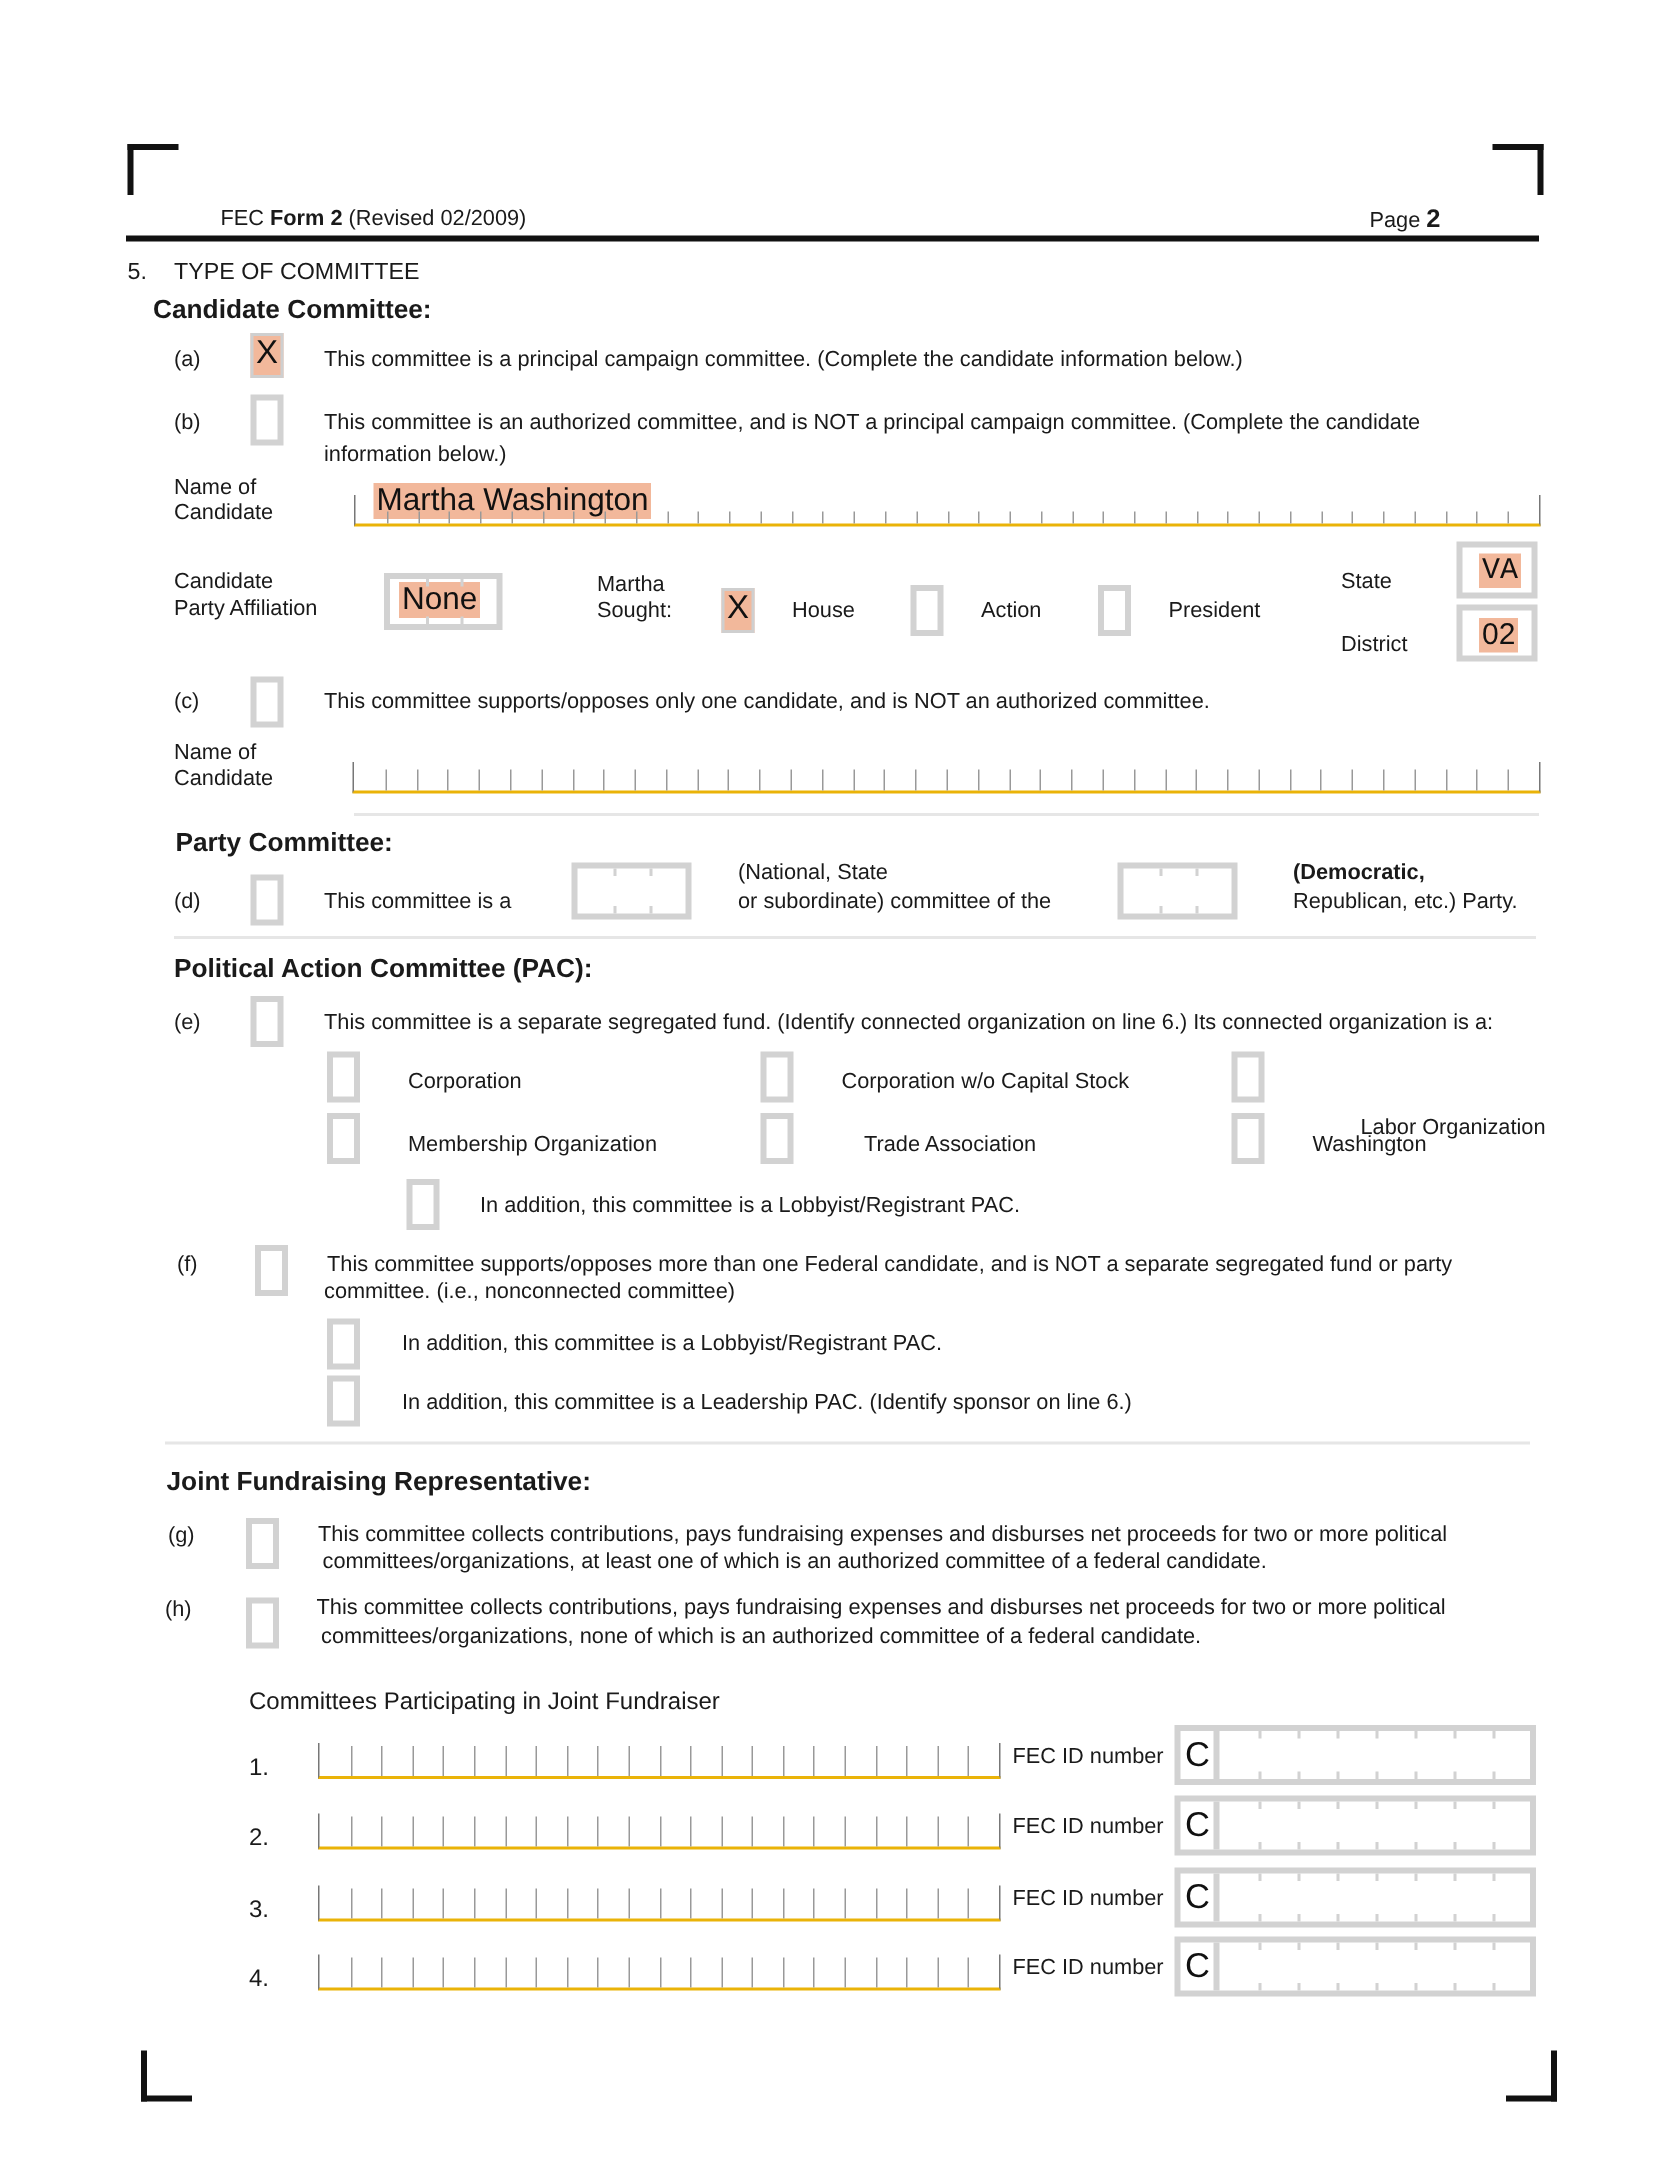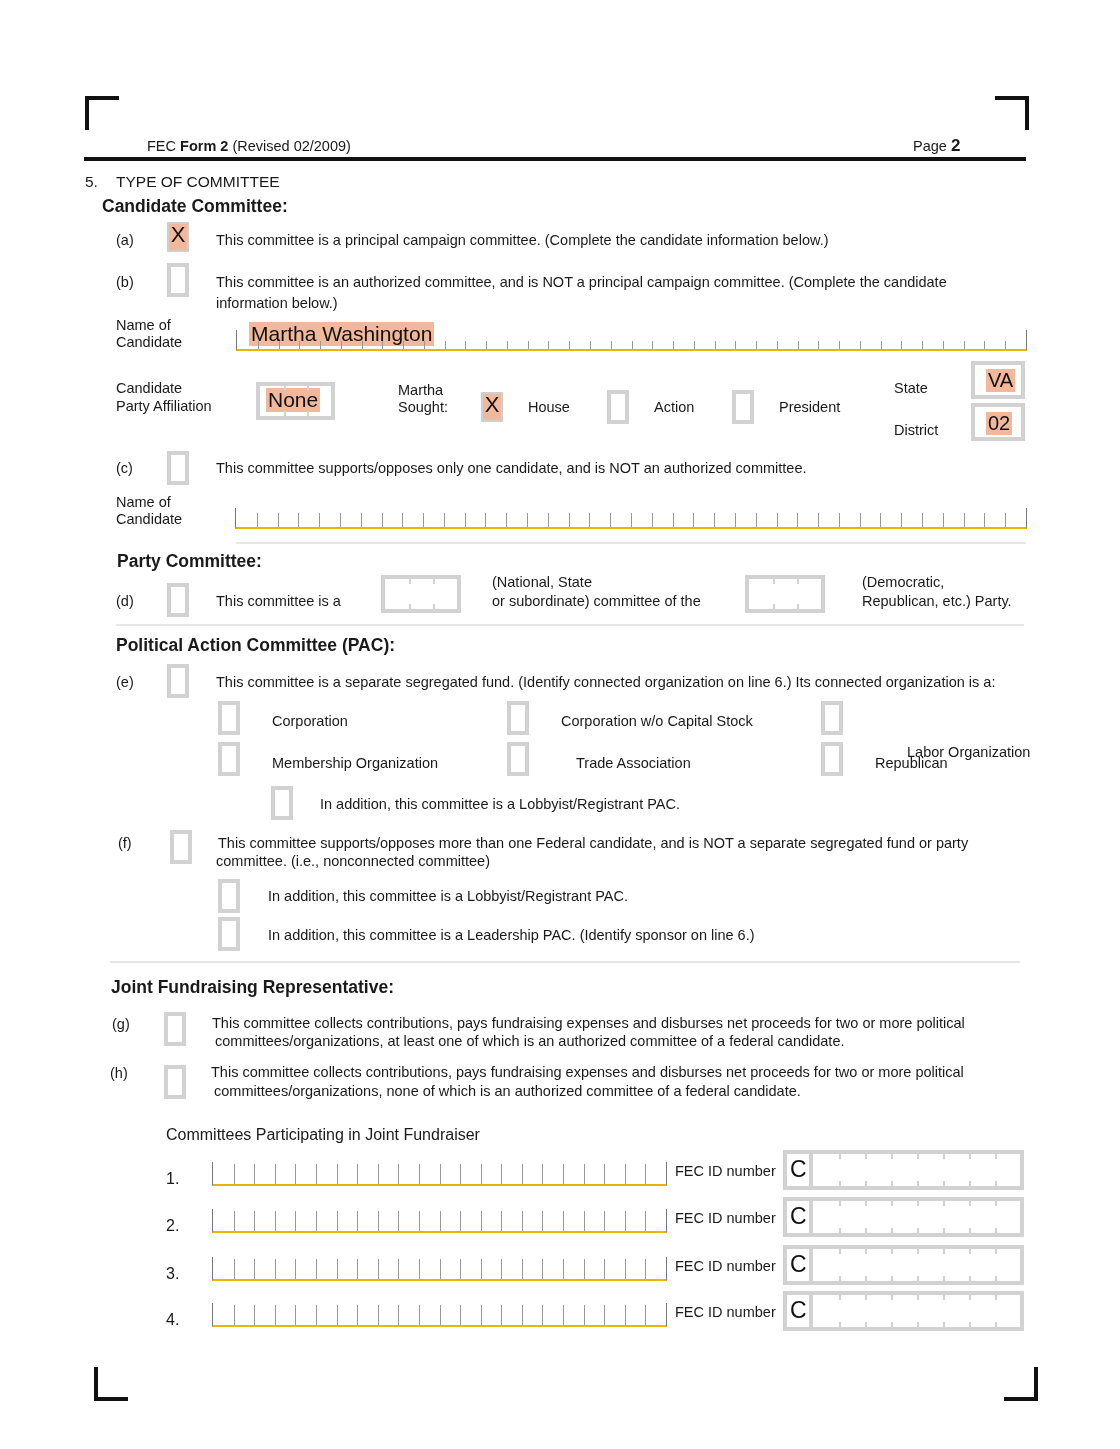--- a/index.html
+++ b/index.html
@@ -112,21 +112,21 @@
 <div class="cb filled" style="left:481px;top:392px;">
   <span class="mark">X</span>
 </div>
 <div class="abs t" style="left:528px;top:399px;">House</div>
 <div class="cb" style="left:607px;top:390px;"></div>
 <div class="abs t" style="left:654px;top:399px;">Action</div>
 <div class="cb" style="left:732px;top:390px;"></div>
 <div class="abs t" style="left:779px;top:399px;">President</div>
 
 <div class="abs t" style="left:894px;top:380px;">State</div>
-<div class="gbox" style="left:971px;top:361px;width:54px;height:38px;">
+<div class="gbox" style="left:971px;top:361px;width:54px;height:38px;font-family:Liberation Mono, monospace;">
   <span class="abs fill" style="left:11px;top:4px;font-size:20px;padding:0 2px;">VA</span>
 </div>
 <div class="abs t" style="left:894px;top:422px;">District</div>
 <div class="gbox" style="left:971px;top:403px;width:54px;height:38px;">
   <span class="abs fill" style="left:11px;top:5px;font-size:20px;padding:0 2px;">02</span>
 </div>
 
 <div class="abs t" style="left:116px;top:460px;">(c)</div>
 <div class="cb" style="left:167px;top:451px;"></div>
 <div class="abs t" style="left:216px;top:460px;">This committee supports/opposes only one candidate, and is NOT an authorized committee.</div>
@@ -189,21 +189,21 @@
   </div>
 <div class="abs t" style="left:492px;top:574px;">(National, State</div>
 <div class="abs t" style="left:492px;top:593px;">or subordinate) committee of the</div>
 <div class="gbox" style="left:745px;top:575px;width:80px;height:38px;">
   <span class="abs" style="left:6px;top:6px;"></span>
 <span class="tk" style="left: 24px; top: 0px;"></span>
     <span class="tk" style="left: 24px; bottom: 0px;"></span>
     <span class="tk" style="left: 48px; top: 0px;"></span>
     <span class="tk" style="left: 48px; bottom: 0px;"></span>
   </div>
-<div class="abs t" style="left:862px;top:574px;">(Democratic,</div>
+<div class="abs t" style="left:862px;top:574px;font-weight:bold;">(Democratic,</div>
 <div class="abs t" style="left:862px;top:593px;">Republican, etc.) Party.</div>
 
 <div class="hr" style="left:116px;top:624px;width:908px;"></div>
 
 <div class="abs hd" style="left:116px;top:635px;">Political Action Committee (PAC):</div>
 <div class="abs t" style="left:116px;top:674px;">(e)</div>
 <div class="cb" style="left:167px;top:664px;"></div>
 <div class="abs t" style="left:216px;top:674px;">This committee is a separate segregated fund. (Identify connected organization on line 6.) Its connected organization is a:</div>
 
 <div class="cb" style="left:218px;top:701px;"></div>
@@ -211,21 +211,21 @@
 <div class="cb" style="left:507px;top:701px;"></div>
 <div class="abs t" style="left:561px;top:713px;">Corporation w/o Capital Stock</div>
 <div class="cb" style="left:821px;top:701px;"></div>
 <div class="abs t" style="left:907px;top:713px;margin-top:31px;">Labor Organization</div>
 
 <div class="cb" style="left:218px;top:742px;"></div>
 <div class="abs t" style="left:272px;top:755px;">Membership Organization</div>
 <div class="cb" style="left:507px;top:742px;"></div>
 <div class="abs t" style="left:576px;top:755px;">Trade Association</div>
 <div class="cb" style="left:821px;top:742px;"></div>
-<div class="abs t" style="left:875px;top:755px;">Republican</div>
+<div class="abs t" style="left:875px;top:755px;">Washington</div>
 
 <div class="cb" style="left:271px;top:786px;"></div>
 <div class="abs t" style="left:320px;top:796px;">In addition, this committee is a Lobbyist/Registrant PAC.</div>
 
 <div class="abs t" style="left:118px;top:835px;">(f)</div>
 <div class="cb" style="left:170px;top:830px;"></div>
 <div class="abs t" style="left:218px;top:835px;">This committee supports/opposes more than one Federal candidate, and is NOT a separate segregated fund or party</div>
 <div class="abs t" style="left:216px;top:853px;">committee. (i.e., nonconnected committee)</div>
 
 <div class="cb" style="left:218px;top:879px;"></div>

